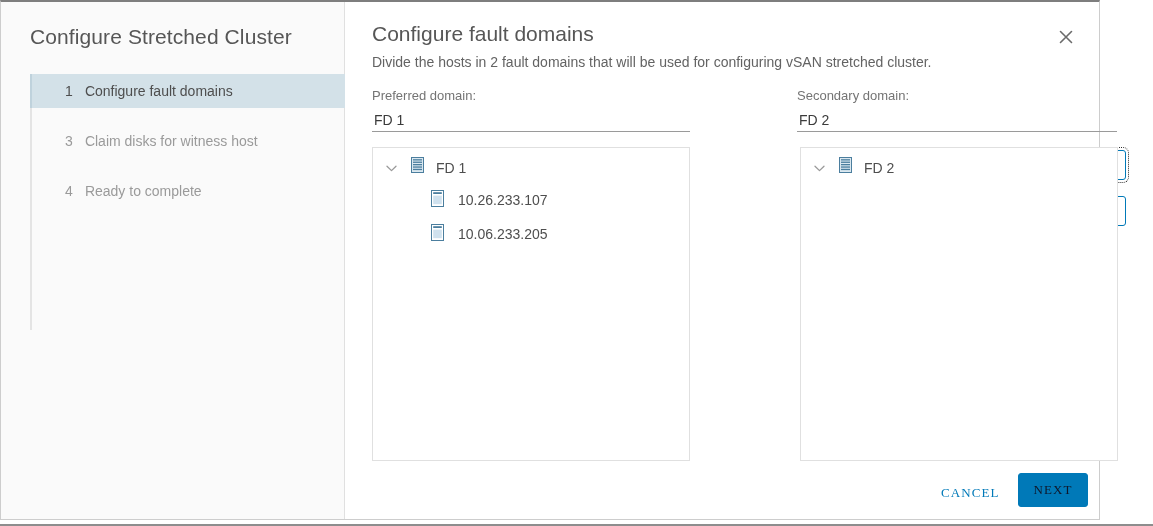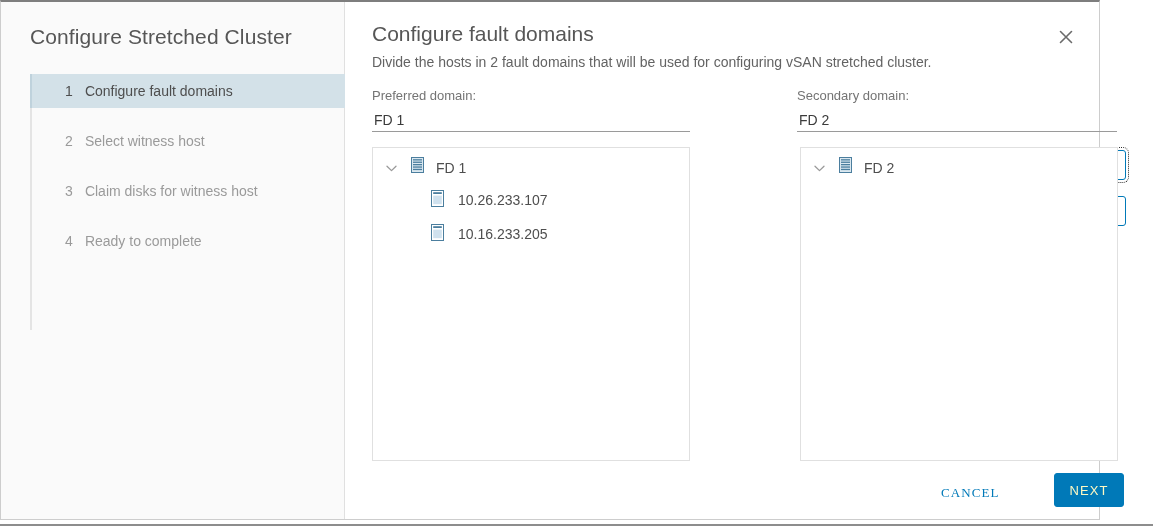--- a/index.html
+++ b/index.html
@@ -272,28 +272,27 @@
     cursor: pointer;
     padding: 0 10px;
   }
   #next-btn {
     position: absolute;
     left: 673px;
     top: 471px;
     width: 70px;
     height: 34px;
     background: #0079b8;
-    color: #fef9c3;
+    color: #0f172a;
     font-size: 13px;
     letter-spacing: 1.1px;
     border: 1px solid #0079b8;
     border-radius: 3px;
-    font-family: Liberation Sans, sans-serif;
-    cursor: pointer;
-    margin-left: 36px;
+    font-family: Liberation Serif, serif;
+    cursor: pointer;
   }
 </style>
 </head>
 <body>
 
 <div id="bg-page">
   <div id="bg-bottom-rule"></div>
 </div>
 
 <div id="modal">
@@ -302,24 +301,20 @@
     <div id="wizard-title">Configure Stretched Cluster</div>
 
     <div id="steps">
       <div id="steps-rail"></div>
 
       <div class="step active">
         <span class="step-num">1</span>
         <span class="step-label">Configure fault domains</span>
       </div>
 
-      <div class="step">
-        <span class="step-num">2</span>
-        <span class="step-label">Select witness host</span>
-      </div>
 
       <div class="step">
         <span class="step-num">3</span>
         <span class="step-label">Claim disks for witness host</span>
       </div>
 
       <div class="step">
         <span class="step-num">4</span>
         <span class="step-label">Ready to complete</span>
       </div>
@@ -377,21 +372,21 @@
       </div>
 
       <div class="tree-child">
         <span>
           <svg width="13" height="17" viewBox="0 0 13 17" aria-hidden="true">
             <rect x="0.5" y="0.5" width="12" height="16" fill="#ffffff" stroke="#4b7e9e" stroke-width="1"></rect>
             <rect x="2.2" y="2.2" width="8.6" height="1.8" fill="#4b7e9e"></rect>
             <rect x="2.2" y="5.6" width="8.6" height="8.6" fill="#cfe1ee"></rect>
           </svg>
         </span>
-        <span class="node-label">10.16.233.205</span>
+        <span class="node-label">10.06.233.205</span>
       </div>
     </div>
 
     <div class="xfer-btn" id="xfer-right">»</div>
     <div class="xfer-btn" id="xfer-left">«</div>
 
     <div class="tree-panel" id="secondary-tree">
       <div class="tree-root">
         <span class="chevron">
           <svg width="11" height="7" viewBox="0 0 11 7" aria-hidden="true">

